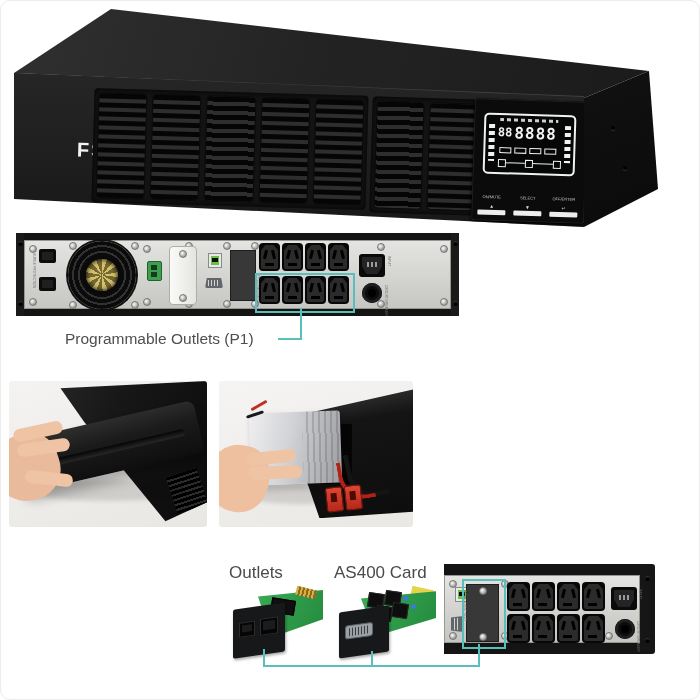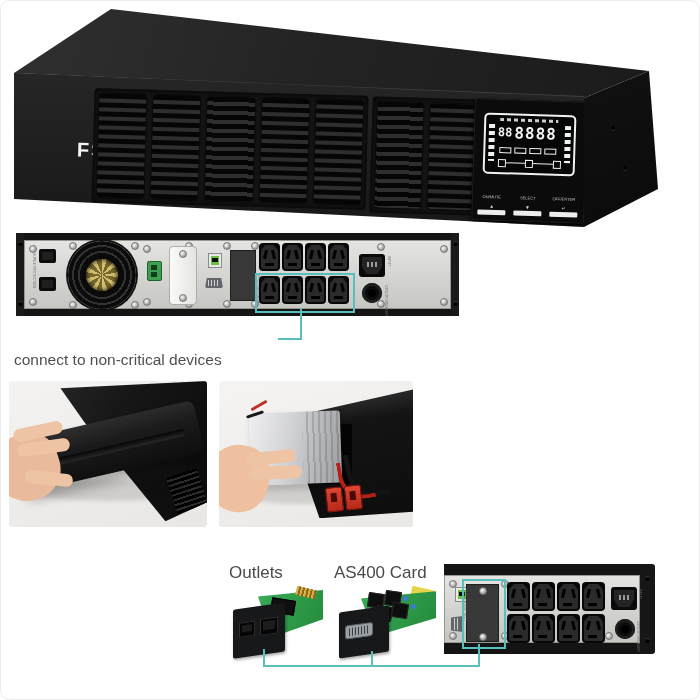--- a/index.html
+++ b/index.html
@@ -341,21 +341,21 @@
       <div class="vlabel" style="left:362px;top:15px;">INPUT</div>
       <div class="breaker" style="left:337px;top:42px;">
           <i></i>
         </div>
       <div class="vlabel" style="left:359px;top:44px;">CIRCUIT BREAKER</div>
     </div>
   </div>
 
   <div class="tline" style="left:299px;top:307px;width:2px;height:32px;"></div>
   <div class="tline" style="left:277px;top:337px;width:24px;height:2px;"></div>
-  <div class="callout-text" style="left:13px;top:349px;">connect to non-critical devices</div>
+  <div class="callout-text" style="left:64px;top:328px;">Programmable Outlets (P1)</div>
 
   <div class="photo photo1">
     <div class="p1-body">
       <div class="p1-vents"></div>
     </div>
     <div class="pshadow" style="left:10%;top:68%;width:80%;height:14%;"></div>
     <div class="p1-panel">
         <i></i>
       </div>
     <div class="hand" style="left:-8%;top:36%;width:34%;height:46%;transform:rotate(-18deg);"></div>

